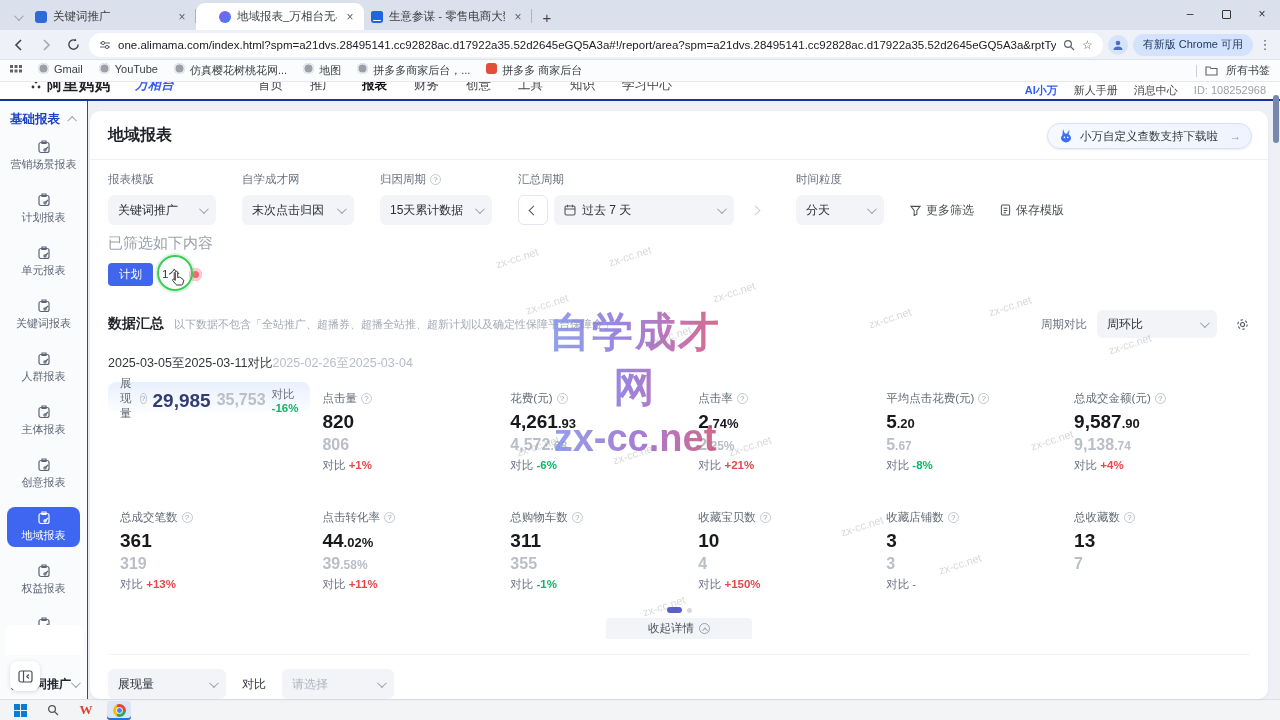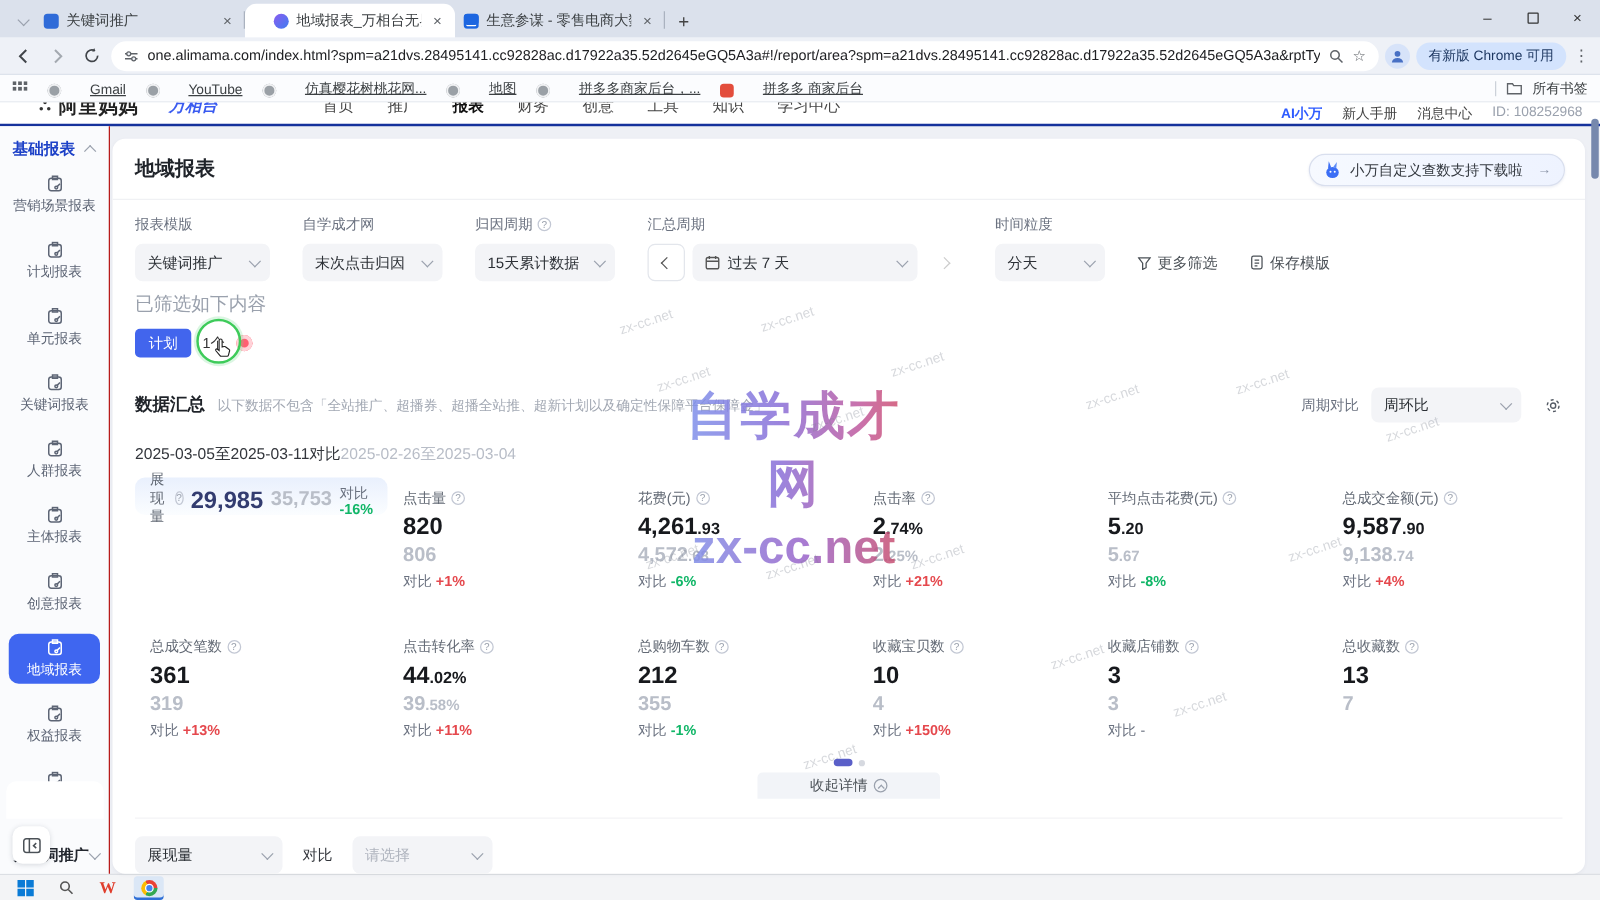--- a/index.html
+++ b/index.html
@@ -26,21 +26,21 @@
   .toolbar { height:30px; background:#eef1f7; display:flex; align-items:center; gap:5px; padding:0 8px; border-bottom:1px solid #dde3ec; }
   .navbtn { width:22px; height:22px; display:flex; align-items:center; justify-content:center; border-radius:50%; }
   .addressbar { flex:1; height:24px; background:#fff; border-radius:12px; display:flex; align-items:center; gap:7px; padding:0 10px; overflow:hidden; }
   .url { flex:1; font-size:11.5px; color:#202124; white-space:nowrap; overflow:hidden; }
   .chip { height:22px; background:#d3e3fd; color:#1b355f; font-size:11px; border-radius:11px; display:flex; align-items:center; padding:0 10px; white-space:nowrap; }
   .avatar { width:20px; height:20px; border-radius:50%; background:#d7e3f9; display:flex; align-items:center; justify-content:center; }
   .kebab { color:#5f6368; font-size:13px; width:14px; text-align:center; }
   .star { color:#5f6368; font-size:12px; }
 
   .bookmarksbar { height:22px; background:#fbfcfe; display:flex; align-items:center; gap:16px; padding:0 10px; font-size:11px; color:#3c4043; border-bottom:1px solid #e6e9ef; }
-  .bm { display:flex; align-items:flex-end; gap:23px; white-space:nowrap;text-decoration:underline; }
+  .bm { display:flex; align-items:flex-start; gap:5px; white-space:nowrap; }
   .bm-ico { width:11px; height:11px; border-radius:50%; background:#9aa0a6; box-shadow:inset 0 0 0 1.5px #f0f1f3; }
   .bm-ico.red { background:#e34d3c; border-radius:3px; box-shadow:none; }
   .bm-right { margin-left:auto; display:flex; align-items:center; gap:8px; }
   .vdiv { width:1px; height:12px; background:#ccd1d9; }
 
   
   .appnav { height:19px; background:#fff; border-bottom:2px solid #16329c; overflow:hidden; }
   .appnav-inner { height:30px; margin-top:-12px; display:flex; align-items:center; padding:0 14px 0 30px; gap:24px; }
   .brand { font-weight:bold; font-size:15px; color:#222; letter-spacing:1px; display:flex; align-items:center; gap:5px; }
   .brand-dots { width:12px; height:12px; }
@@ -603,21 +603,21 @@
             </div>
     <div class="m-val"><span class="m-main">44</span><span class="m-sub">.02%</span></div>
     <div class="m-prev"><span class="m-prev-main">39</span><span class="m-prev-sub">.58%</span></div>
     <div class="m-delta"><span class="m-delta-label">对比</span> <span class="m-delta-val up">+11%</span></div>
   </div>
           <div class="mcard">
     <div class="m-label">
               <span class="m-label-text">总购物车数</span>
               <span class="qicon">?</span>
             </div>
-    <div class="m-val"><span class="m-main">212</span><span class="m-sub"></span></div>
+    <div class="m-val"><span class="m-main">311</span><span class="m-sub"></span></div>
     <div class="m-prev"><span class="m-prev-main">355</span><span class="m-prev-sub"></span></div>
     <div class="m-delta"><span class="m-delta-label">对比</span> <span class="m-delta-val down">-1%</span></div>
   </div>
           <div class="mcard">
     <div class="m-label">
               <span class="m-label-text">收藏宝贝数</span>
               <span class="qicon">?</span>
             </div>
     <div class="m-val"><span class="m-main">10</span><span class="m-sub"></span></div>
     <div class="m-prev"><span class="m-prev-main">4</span><span class="m-prev-sub"></span></div>

